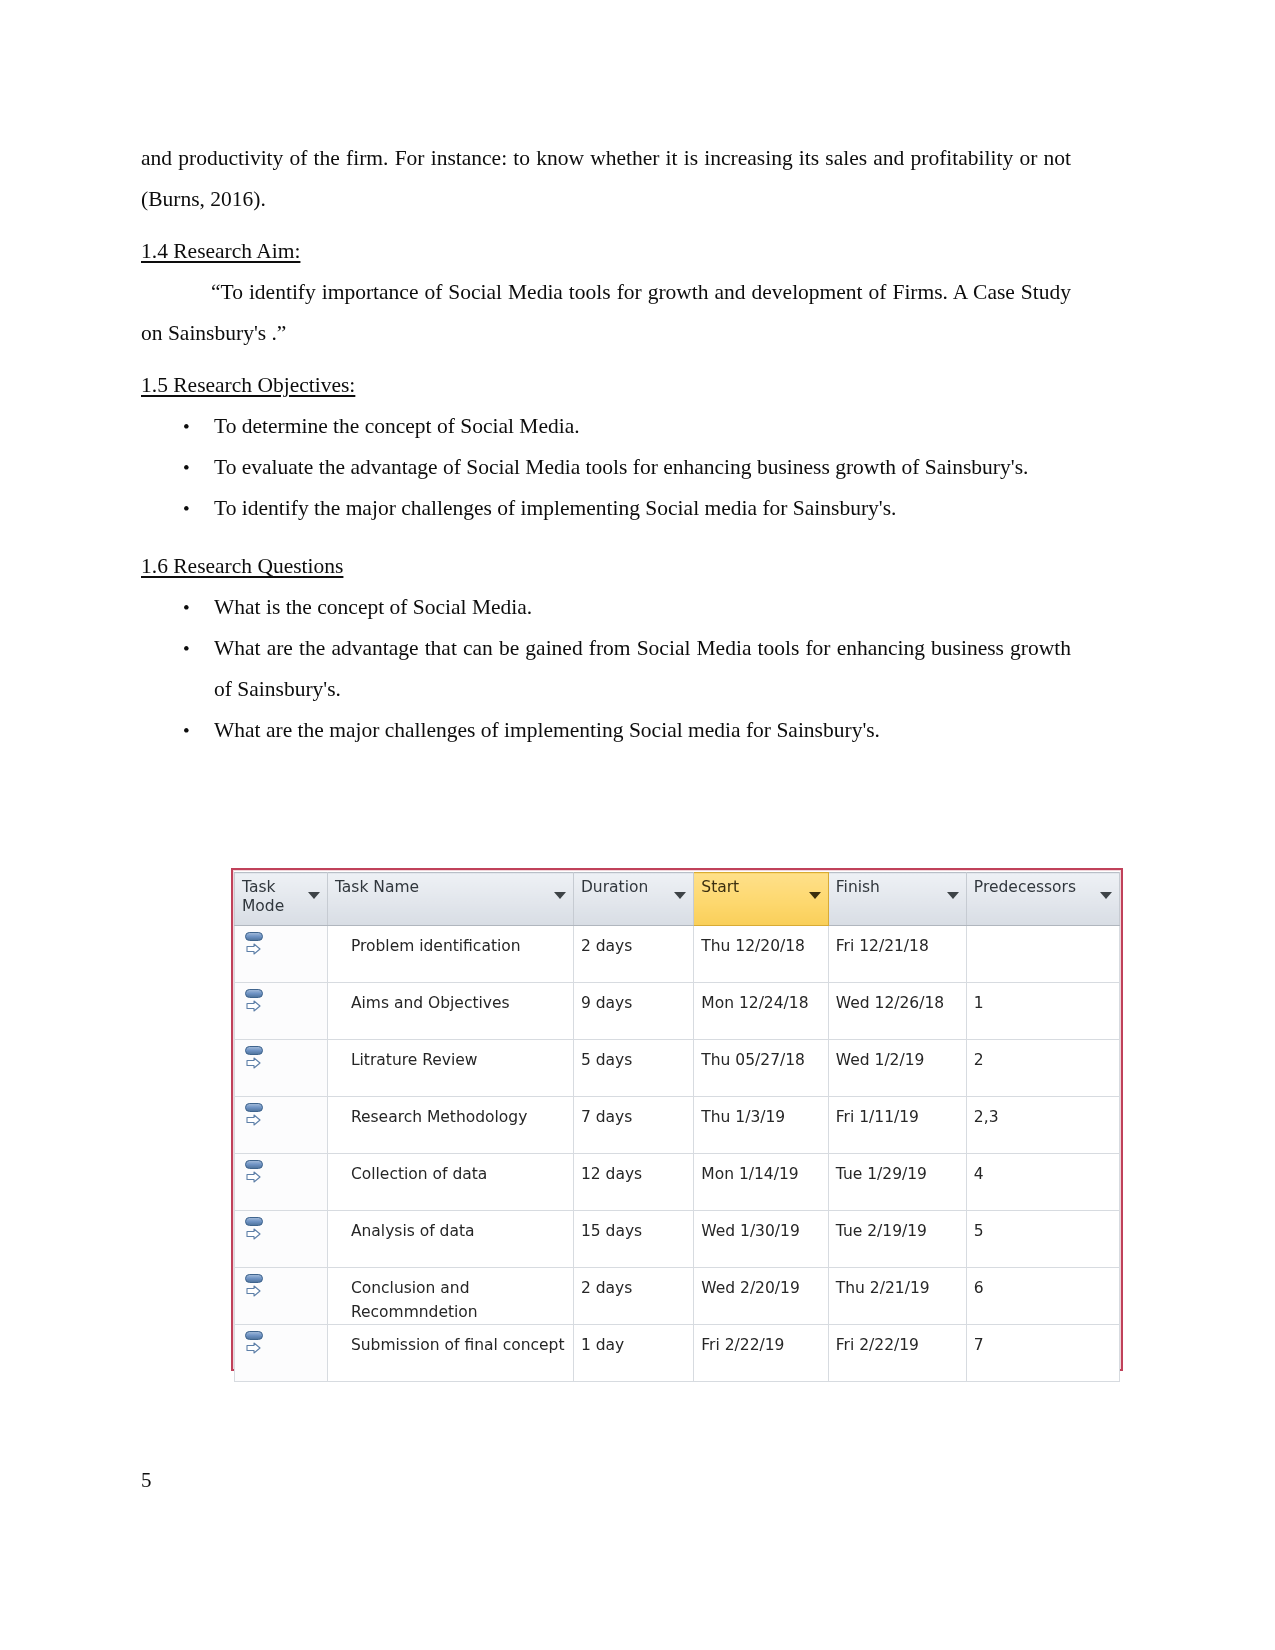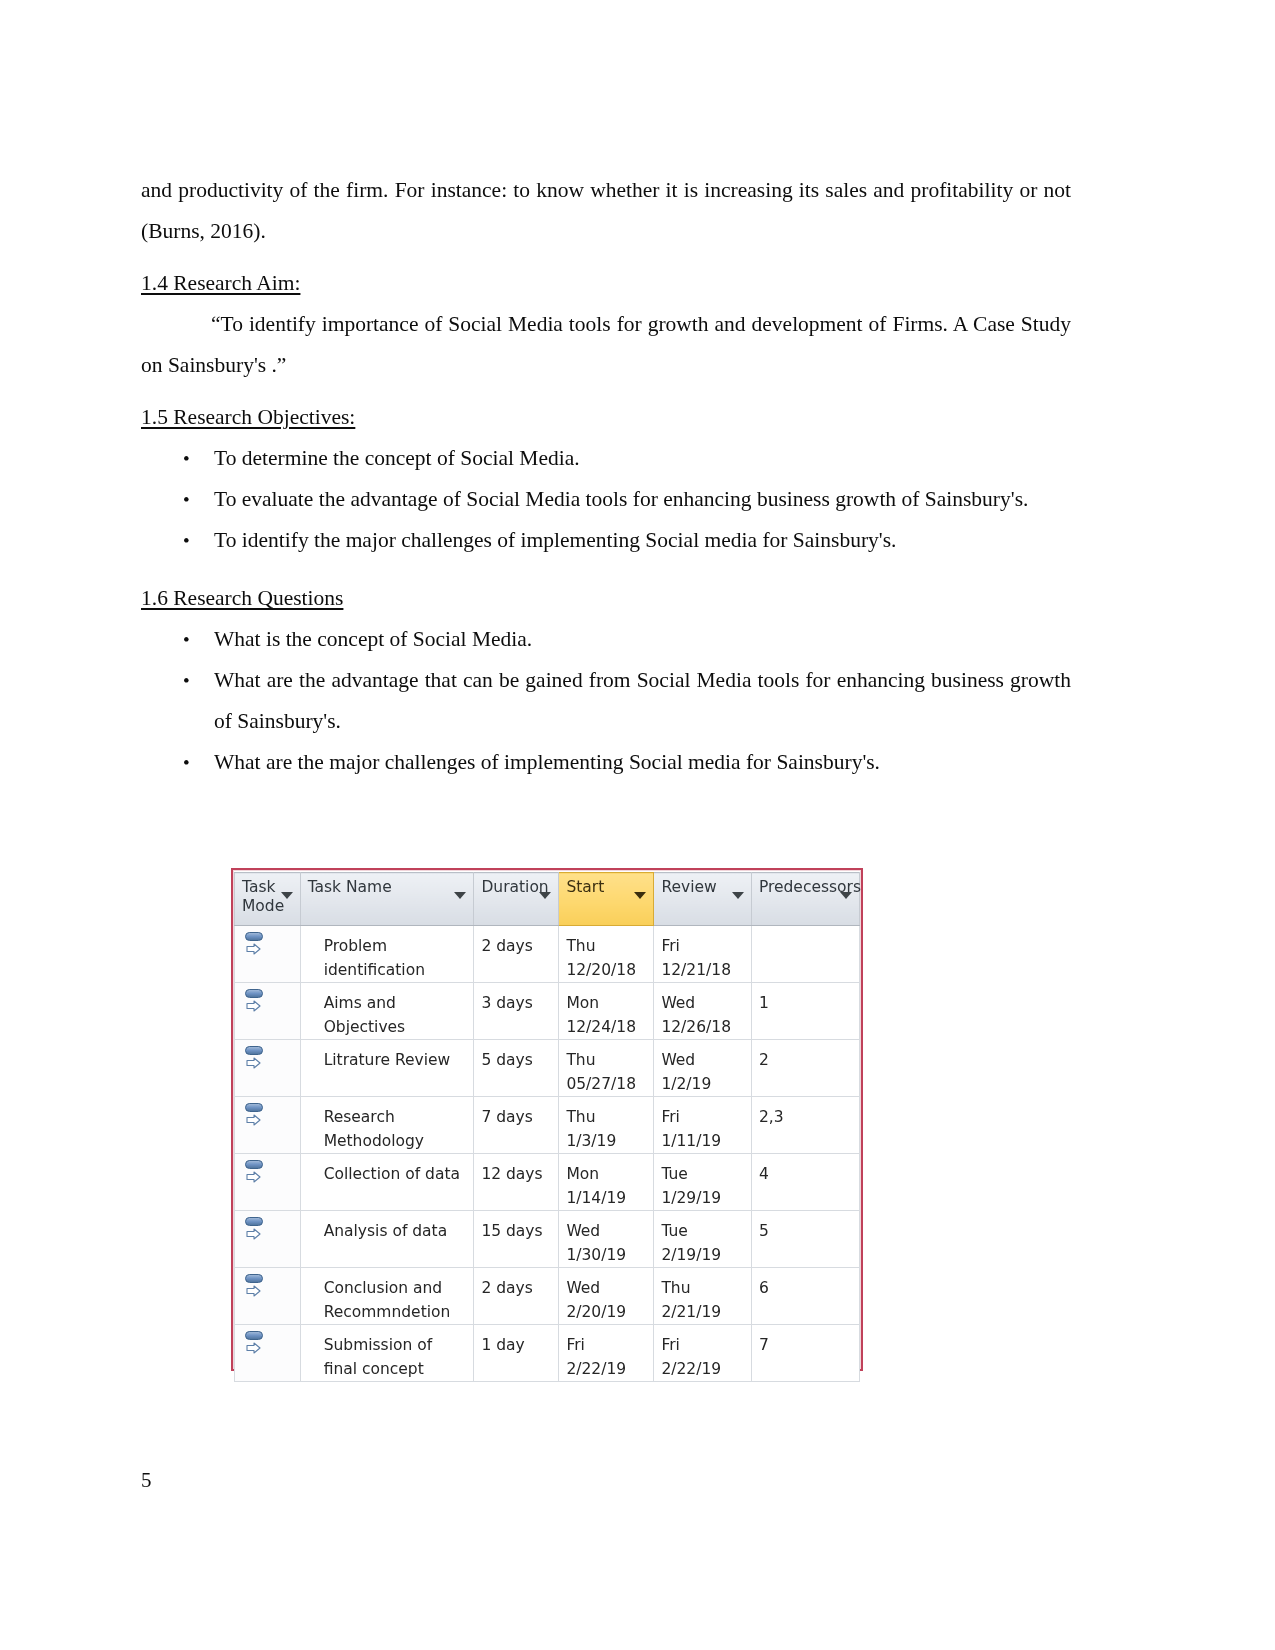--- a/index.html
+++ b/index.html
@@ -22,21 +22,20 @@
     width: 1275px;
     height: 1650px;
     background: #fff;
   }
 
   .content {
     position: absolute;
     left: 141px;
     top: 138px;
     width: 930px;
-    margin-top: 32px;
   }
 
   p.body-par {
     margin: 0 0 0 0;
     font-size: 21.5px;
     line-height: 41px;
     text-align: justify;
     text-justify: inter-word;
     color: #0d0d0d;
   }
@@ -84,21 +83,21 @@
   li.nojust { text-align: left; }
 
   .gap-small { height: 11px; }
   .gap-med { height: 17px; }
 
   
   .proj-wrap {
     position: absolute;
     left: 231px;
     top: 868px;
-    width: 632px;
+    width: 892px;
     height: 503px;
   }
   .proj-frame {
     box-sizing: border-box;
     width: 100%;
     height: 100%;
     border: 2px solid #c0415a;
     background: #ffffff;
     padding: 2px 1px 1px 1px;
     box-shadow: 0 0 0 1px rgba(230,180,190,.55) inset;
@@ -267,21 +266,21 @@
             </th>
             <th>
               <span class="hlabel">Duration</span>
               <span class="filter-arrow"></span>
             </th>
             <th class="hi">
               <span class="hlabel">Start</span>
               <span class="filter-arrow"></span>
             </th>
             <th>
-              <span class="hlabel">Review</span>
+              <span class="hlabel">Finish</span>
               <span class="filter-arrow"></span>
             </th>
             <th>
               <span class="hlabel">Predecessors</span>
               <span class="filter-arrow"></span>
             </th>
           </tr>
         </thead>
         <tbody id="proj-body">
   <tr>
@@ -307,21 +306,21 @@
       <span class="tm-icon">
         <span class="pill"></span>
         <span class="arrow">
           <svg width="15" height="13" viewBox="0 0 15 13">
             <path d="M1 3.5 H8 V1 L14 6 L8 11 V8.5 H1 Z" fill="#ffffff" stroke="#5d7fa8" stroke-width="1.1" stroke-linejoin="round"></path>
           </svg>
         </span>
       </span>
     </td>
     <td class="name">Aims and Objectives</td>
-    <td>3 days</td>
+    <td>9 days</td>
     <td>Mon 12/24/18</td>
     <td>Wed 12/26/18</td>
     <td>1</td>
   </tr>
 
   <tr>
     <td class="tm">
       <span class="tm-icon">
         <span class="pill"></span>
         <span class="arrow">

